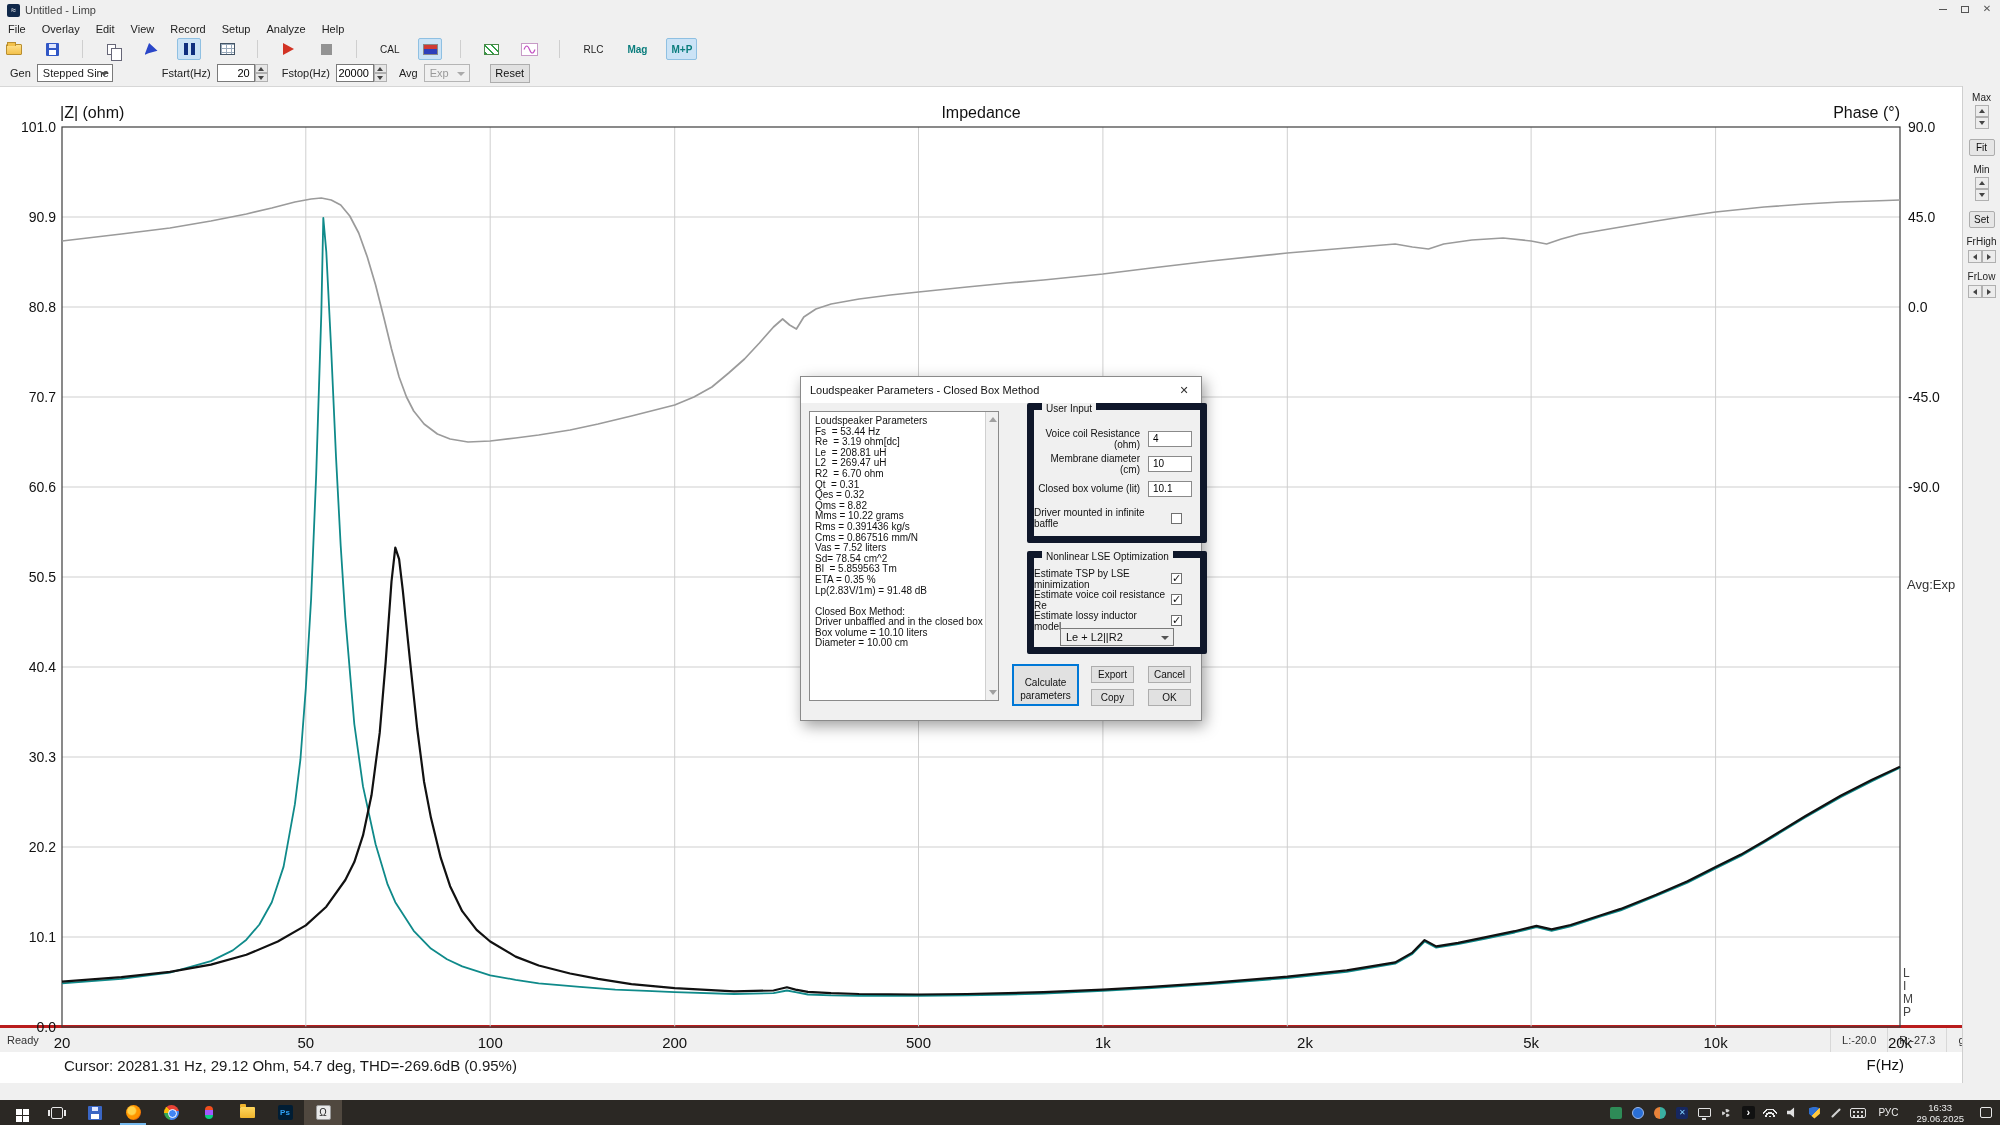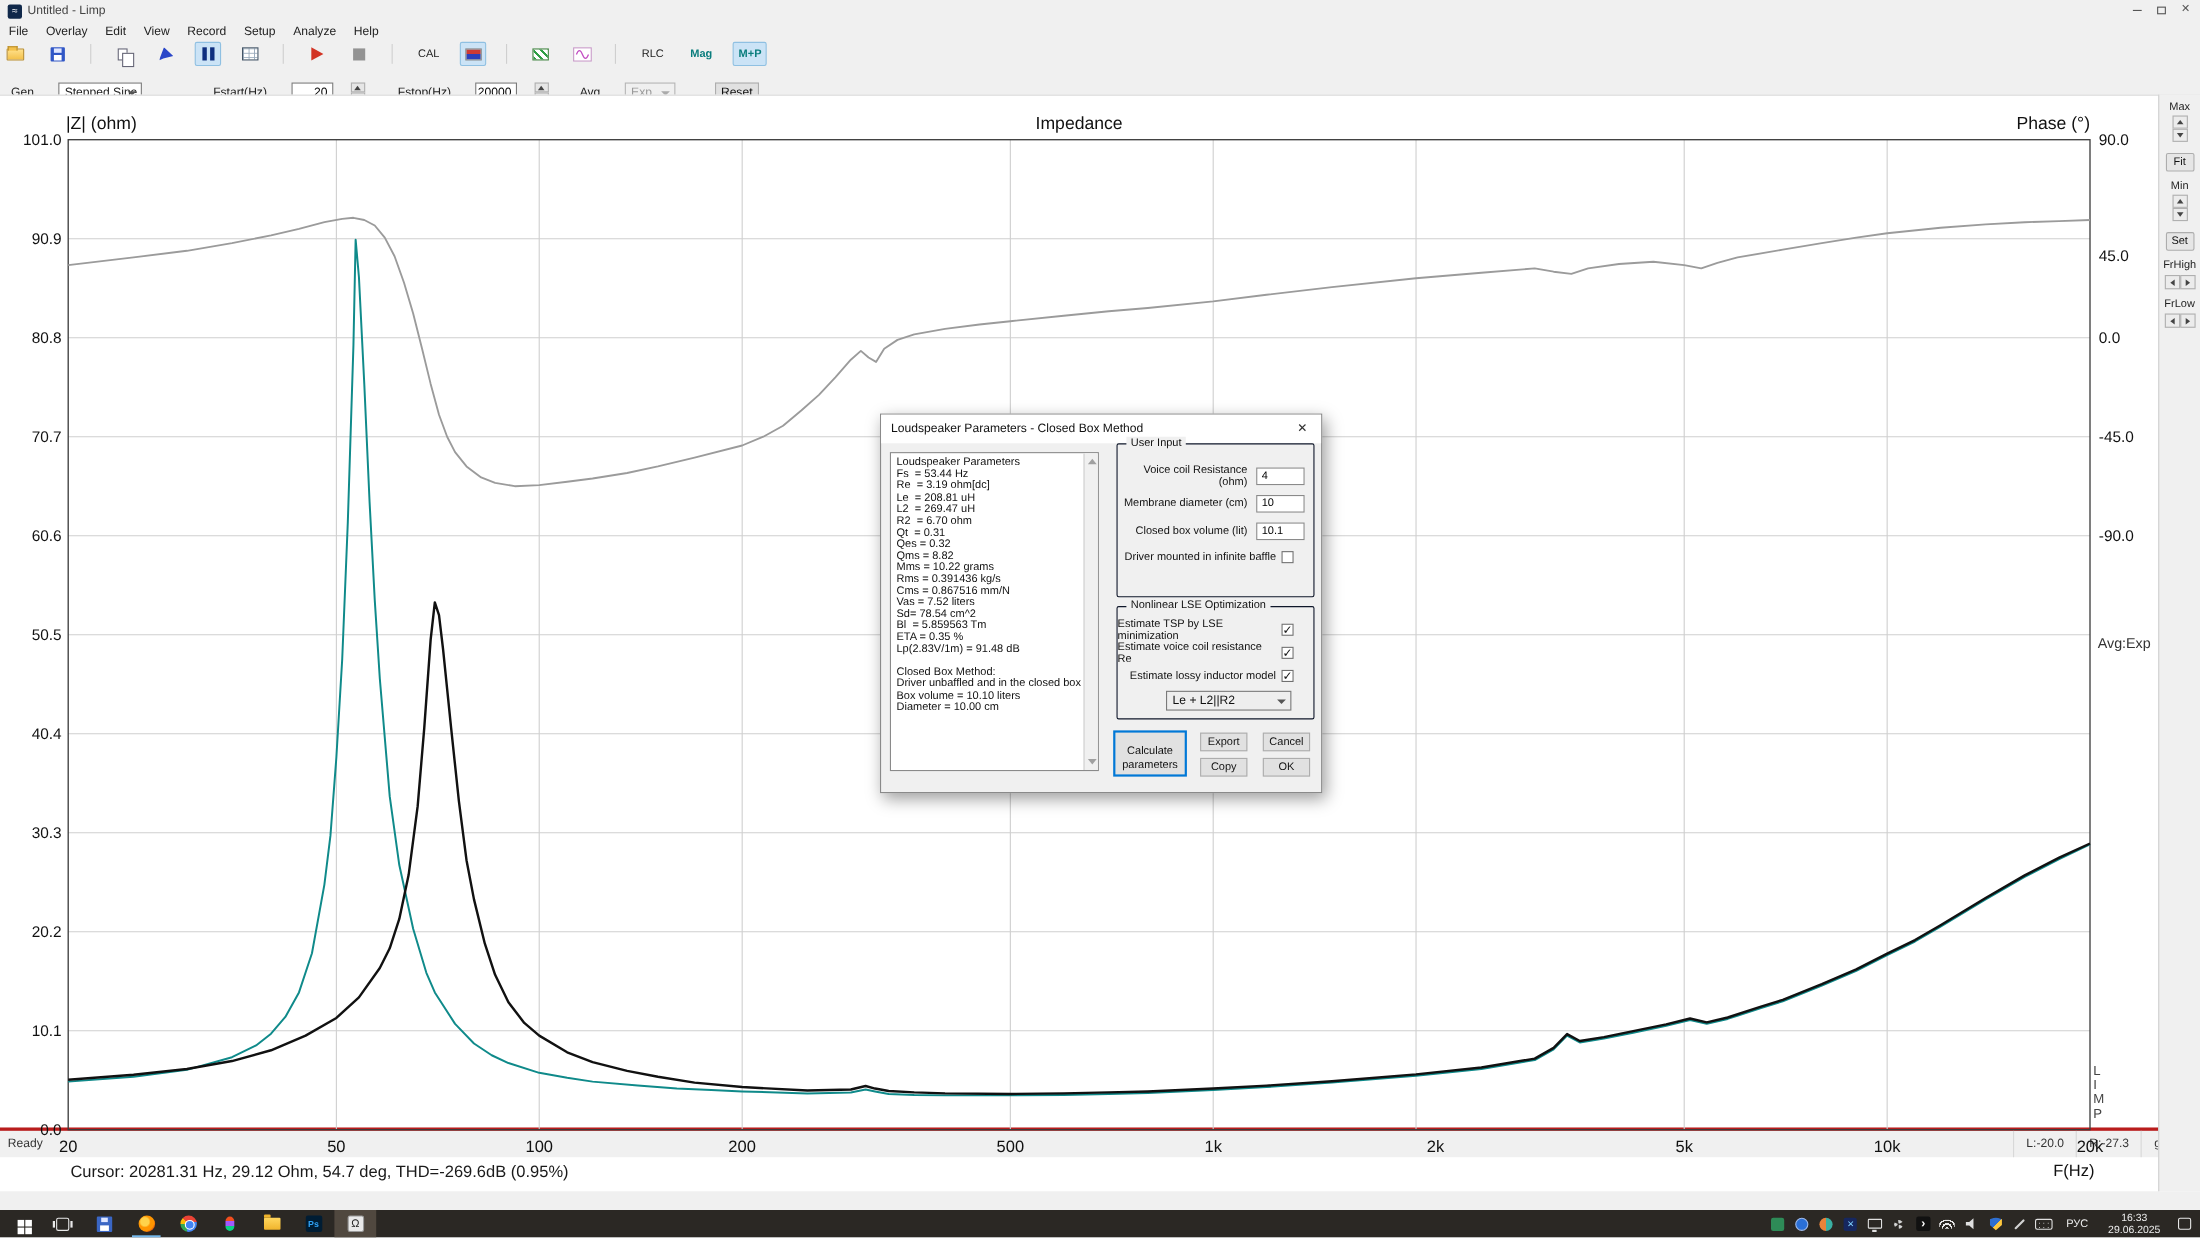--- a/index.html
+++ b/index.html
@@ -44,22 +44,22 @@
   .i-table { width:15px; height:12px; border:1px solid #456; background:#fff;
              background-image:linear-gradient(#9ab 1px, transparent 1px), linear-gradient(90deg,#9ab 1px, transparent 1px);
              background-size:5px 4px; }
   .i-play { width:0; height:0; border-left:11px solid #d23324; border-top:6px solid transparent; border-bottom:6px solid transparent; }
   .i-stop { width:11px; height:11px; background:#939393; }
   .i-gain { width:15px; height:11px; border:1px solid #888; background:linear-gradient(180deg,#cf3a34 0 45%, #2d3fbb 45% 100%); }
   .i-fr { width:15px; height:11px; border:1px solid #4a8a4a; background:repeating-linear-gradient(45deg,#2f9e44 0 2px, #fff 2px 5px); }
   .i-sinebox { width:17px; height:13px; border:1px solid #c79ac7; background:#fff; display:flex; align-items:center; justify-content:center; }
 
   
-  .genbar { position:absolute; left:0; top:72px; width:100%; height:24px; background:#f0f0f0;
-            display:flex; align-items:center; font-size:11px; color:#222;gap:16px; }
+  .genbar { position:absolute; left:0; top:61px; width:100%; height:24px; background:#f0f0f0;
+            display:flex; align-items:center; font-size:11px; color:#222; }
   .genbar .lbl { margin:0 6px 0 10px; }
   .combo { height:18px; background:#fff; border:1px solid #7a7a7a; display:flex; align-items:center;
            font-size:11px; padding-left:5px; position:relative; }
   .combo .arrow { position:absolute; right:4px; top:7px; width:0; height:0;
                   border-left:4px solid transparent; border-right:4px solid transparent; border-top:4px solid #555; }
   .combo.disabled { background:#f0f0f0; color:#9a9a9a; border-color:#b5b5b5; }
   .editnum { width:38px; height:18px; border:1px solid #7a7a7a; background:#fff; font-size:11px;
              text-align:right; padding-right:4px; font-family:"Liberation Sans",sans-serif; }
   .vspin { width:13px; height:18px; display:flex; flex-direction:column; margin-right:4px; }
   .vspin .sp { flex:1; background:#e6e6e6; border:1px solid #b0b0b0; display:flex; align-items:center; justify-content:center; }
@@ -101,21 +101,21 @@
             border:1px solid #8a8a8a; box-shadow:3px 5px 14px rgba(0,0,0,.38); z-index:10; font-size:10px; color:#111; }
   .dlg-title { height:26px; background:#fff; display:flex; align-items:center; font-size:11px; padding-left:9px; position:relative; }
   .dlg-close { position:absolute; right:6px; top:4px; width:22px; height:18px; text-align:center; line-height:18px; font-size:11px; color:#333; }
   .results { position:absolute; left:8px; top:34px; width:190px; height:290px; background:#fff;
              border:1px solid #8a8a8a; overflow:hidden; }
   .results pre { font-family:"Liberation Sans",sans-serif; font-size:10px; line-height:10.6px; padding:4px 2px 0 5px; white-space:pre; }
   .vsb { position:absolute; right:0; top:0; width:13px; height:100%; background:#f0f0f0; border-left:1px solid #d0d0d0; }
   .vsb .a { position:absolute; left:3px; width:0; height:0; border-left:4px solid transparent; border-right:4px solid transparent; }
   .vsb .a.up { top:5px; border-bottom:5px solid #a0a0a0; }
   .vsb .a.dn { bottom:5px; border-top:5px solid #a0a0a0; }
-  .groupbox { position:absolute; border:1px solid #0f172a; border-radius:2px; }
+  .groupbox { position:absolute; border:7px solid #0f172a; border-radius:2px;margin-left:12px; }
   .groupbox .gb-label { position:absolute; top:-7px; left:8px; background:#f0f0f0; padding:0 4px; font-size:10px; }
   .gb-ui { left:214px; top:26px; width:180px; height:140px; padding-top:16px; }
   .gb-ui .row { display:flex; align-items:center; height:25px; padding:0 8px 0 4px; }
   .gb-ui .row .flabel { flex:1; text-align:right; padding-right:8px; }
   .tbox { width:44px; height:16px; border:1px solid #8a8a8a; background:#fff; font-size:10px;
           padding-left:4px; font-family:"Liberation Sans",sans-serif; }
   .chk { width:11px; height:11px; border:1px solid #707070; background:#fff; position:relative; flex:none; }
   .chk.checked:after { content:"✓"; position:absolute; left:0px; top:-2px; font-size:11px; color:#111; }
   .baffle-row { display:flex; align-items:center; justify-content:flex-end; padding-right:18px; margin-top:6px; }
   .baffle-row .flabel { padding-right:5px; }
@@ -344,21 +344,21 @@
       <div class="ytick left" style="left: 0px; top: 479px;">60.6</div>
       <div class="ytick left" style="left: 0px; top: 569px;">50.5</div>
       <div class="ytick left" style="left: 0px; top: 659px;">40.4</div>
       <div class="ytick left" style="left: 0px; top: 749px;">30.3</div>
       <div class="ytick left" style="left: 0px; top: 839px;">20.2</div>
       <div class="ytick left" style="left: 0px; top: 929px;">10.1</div>
       <div class="ytick left" style="left: 0px; top: 1019px;">0.0</div>
     </div>
   <div id="right-ticks">
       <div class="ytick" style="left: 1908px; top: 119px;">90.0</div>
-      <div class="ytick" style="left: 1908px; top: 224px;">45.0</div>
+      <div class="ytick" style="left: 1908px; top: 209px;">45.0</div>
       <div class="ytick" style="left: 1908px; top: 299px;">0.0</div>
       <div class="ytick" style="left: 1908px; top: 389px;">-45.0</div>
       <div class="ytick" style="left: 1908px; top: 479px;">-90.0</div>
     </div>
   <div id="x-ticks">
       <div class="xtick" style="left: 30px;">20</div>
       <div class="xtick" style="left: 273.805px;">50</div>
       <div class="xtick" style="left: 458.236px;">100</div>
       <div class="xtick" style="left: 642.667px;">200</div>
       <div class="xtick" style="left: 886.471px;">500</div>

